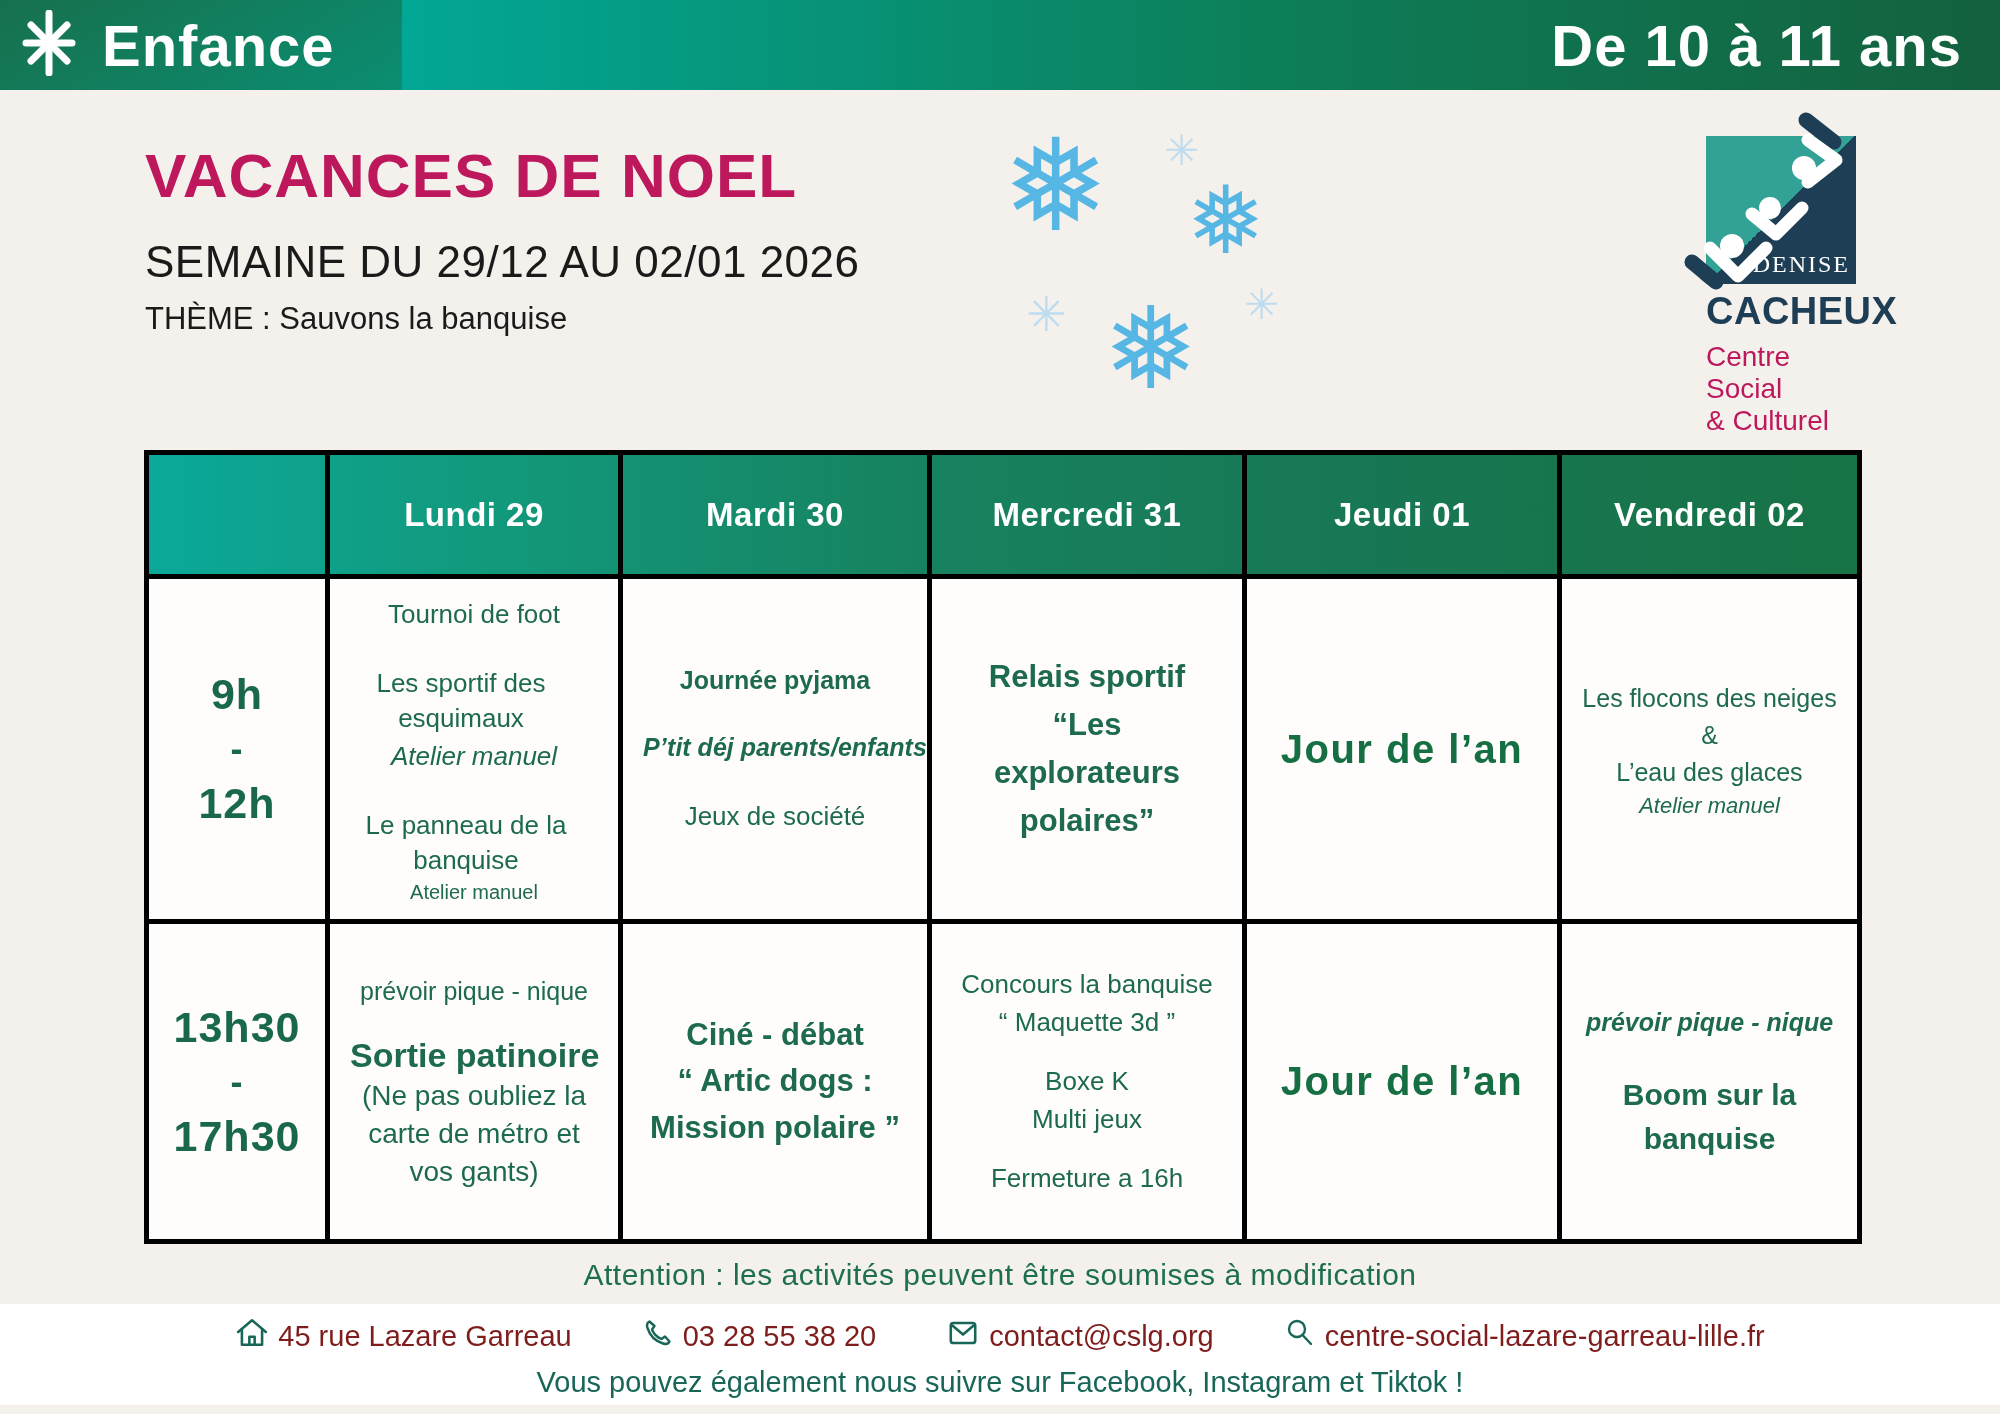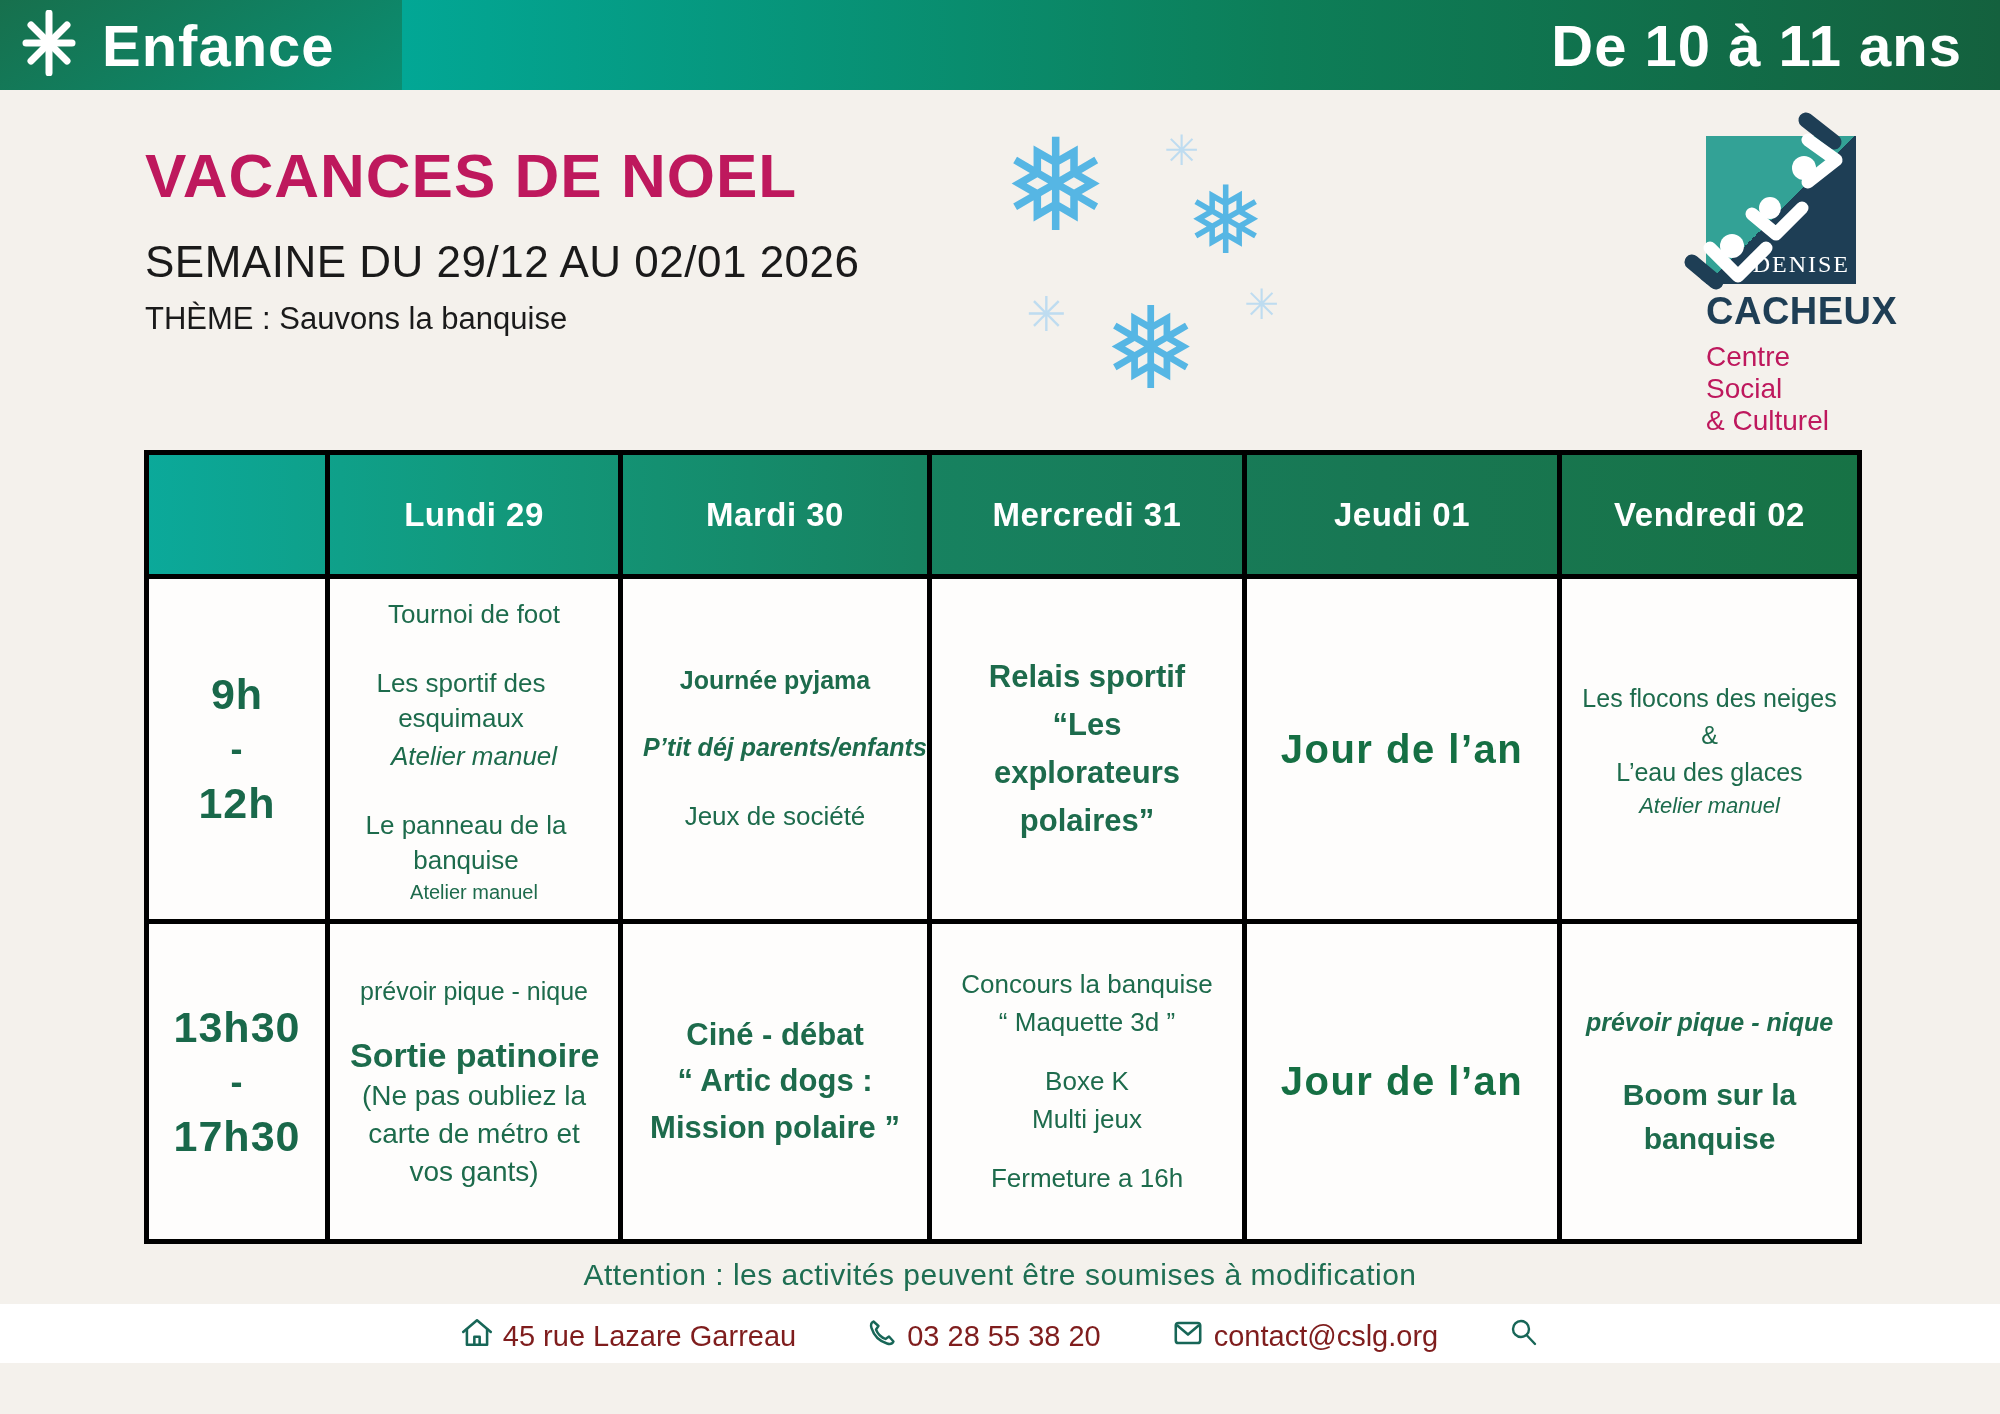--- a/index.html
+++ b/index.html
@@ -257,17 +257,19 @@
         </span>
         <span>contact@cslg.org</span>
       </div>
       <div class="contact-item">
         <span>
           <svg width="32" height="32" viewBox="0 0 32 32" fill="none" stroke="#176657" stroke-width="2.4" stroke-linecap="round">
             <circle cx="13" cy="12" r="8"></circle>
               <line x1="19" y1="18.5" x2="27" y2="27"></line>
           </svg>
         </span>
-      </div>
-    </div>
+        <span>centre-social-lazare-garreau-lille.fr</span>
+      </div>
+    </div>
+    <div class="social">Vous pouvez également nous suivre sur Facebook, Instagram et Tiktok !</div>
   </footer>
 
 </div>
 
 </body></html>

